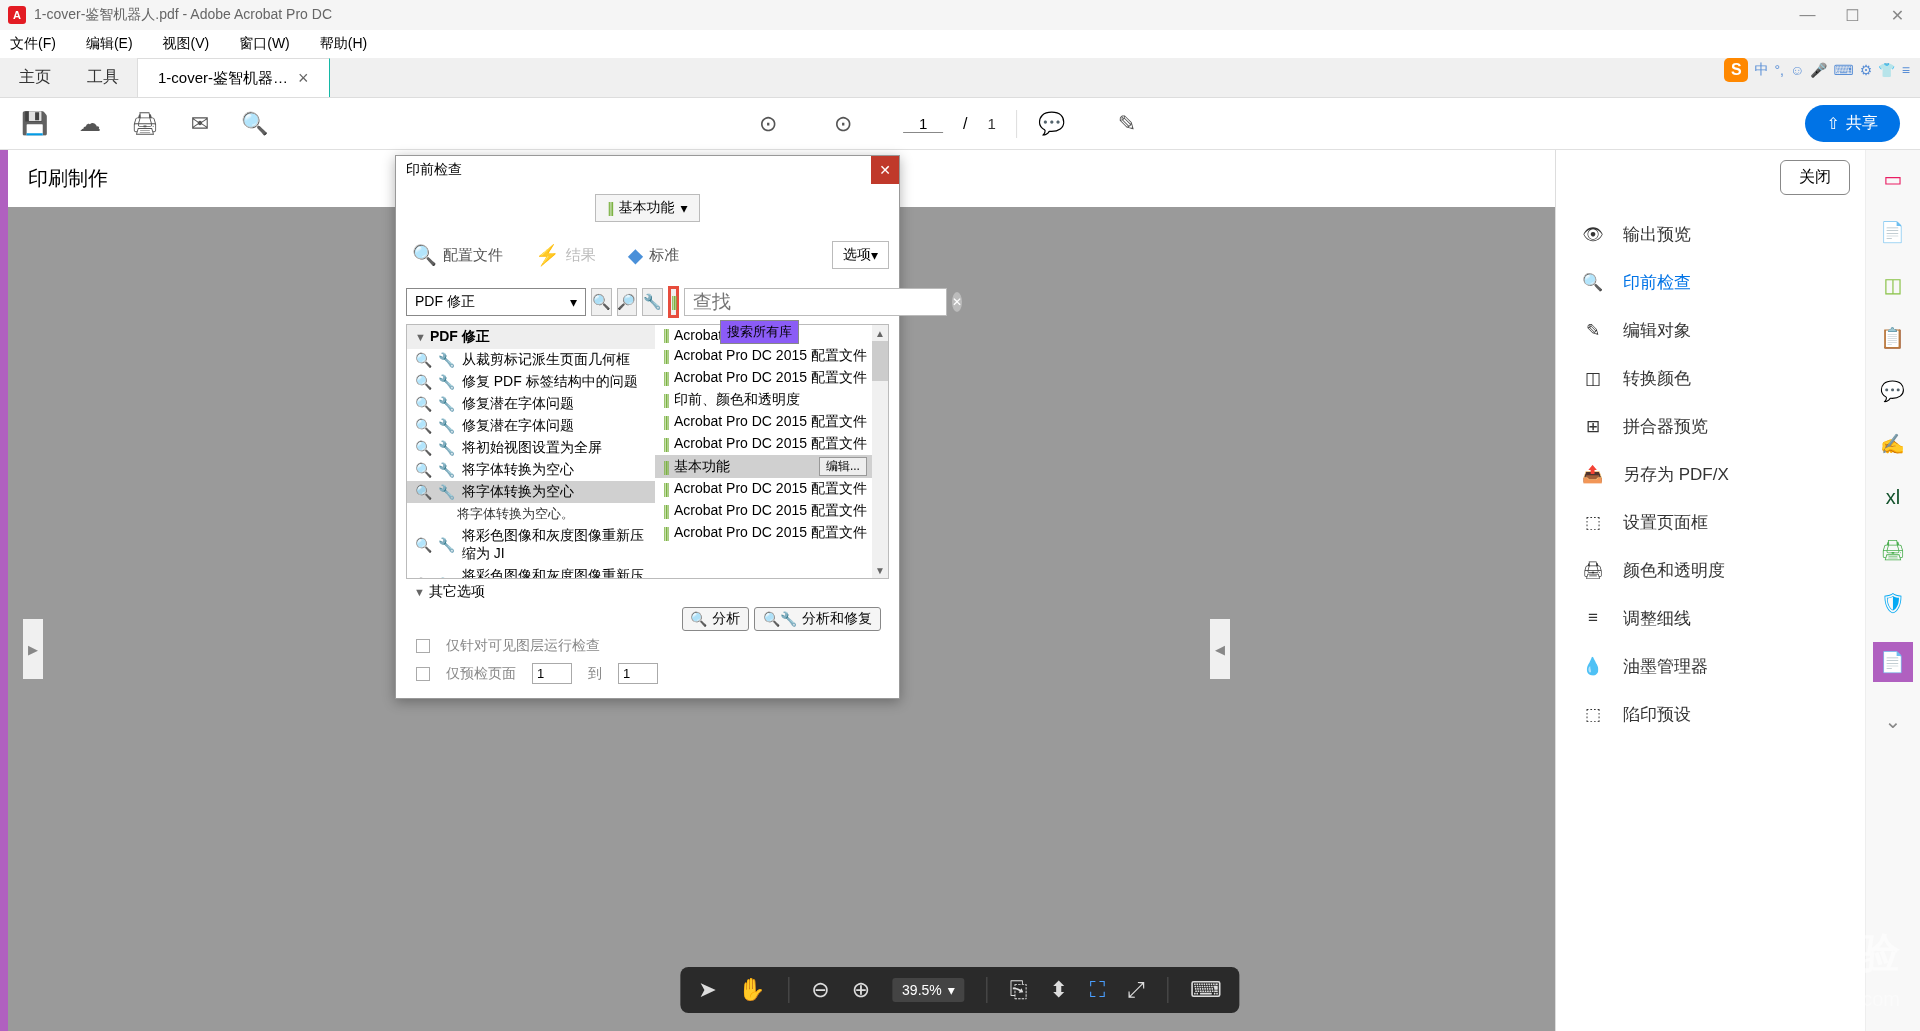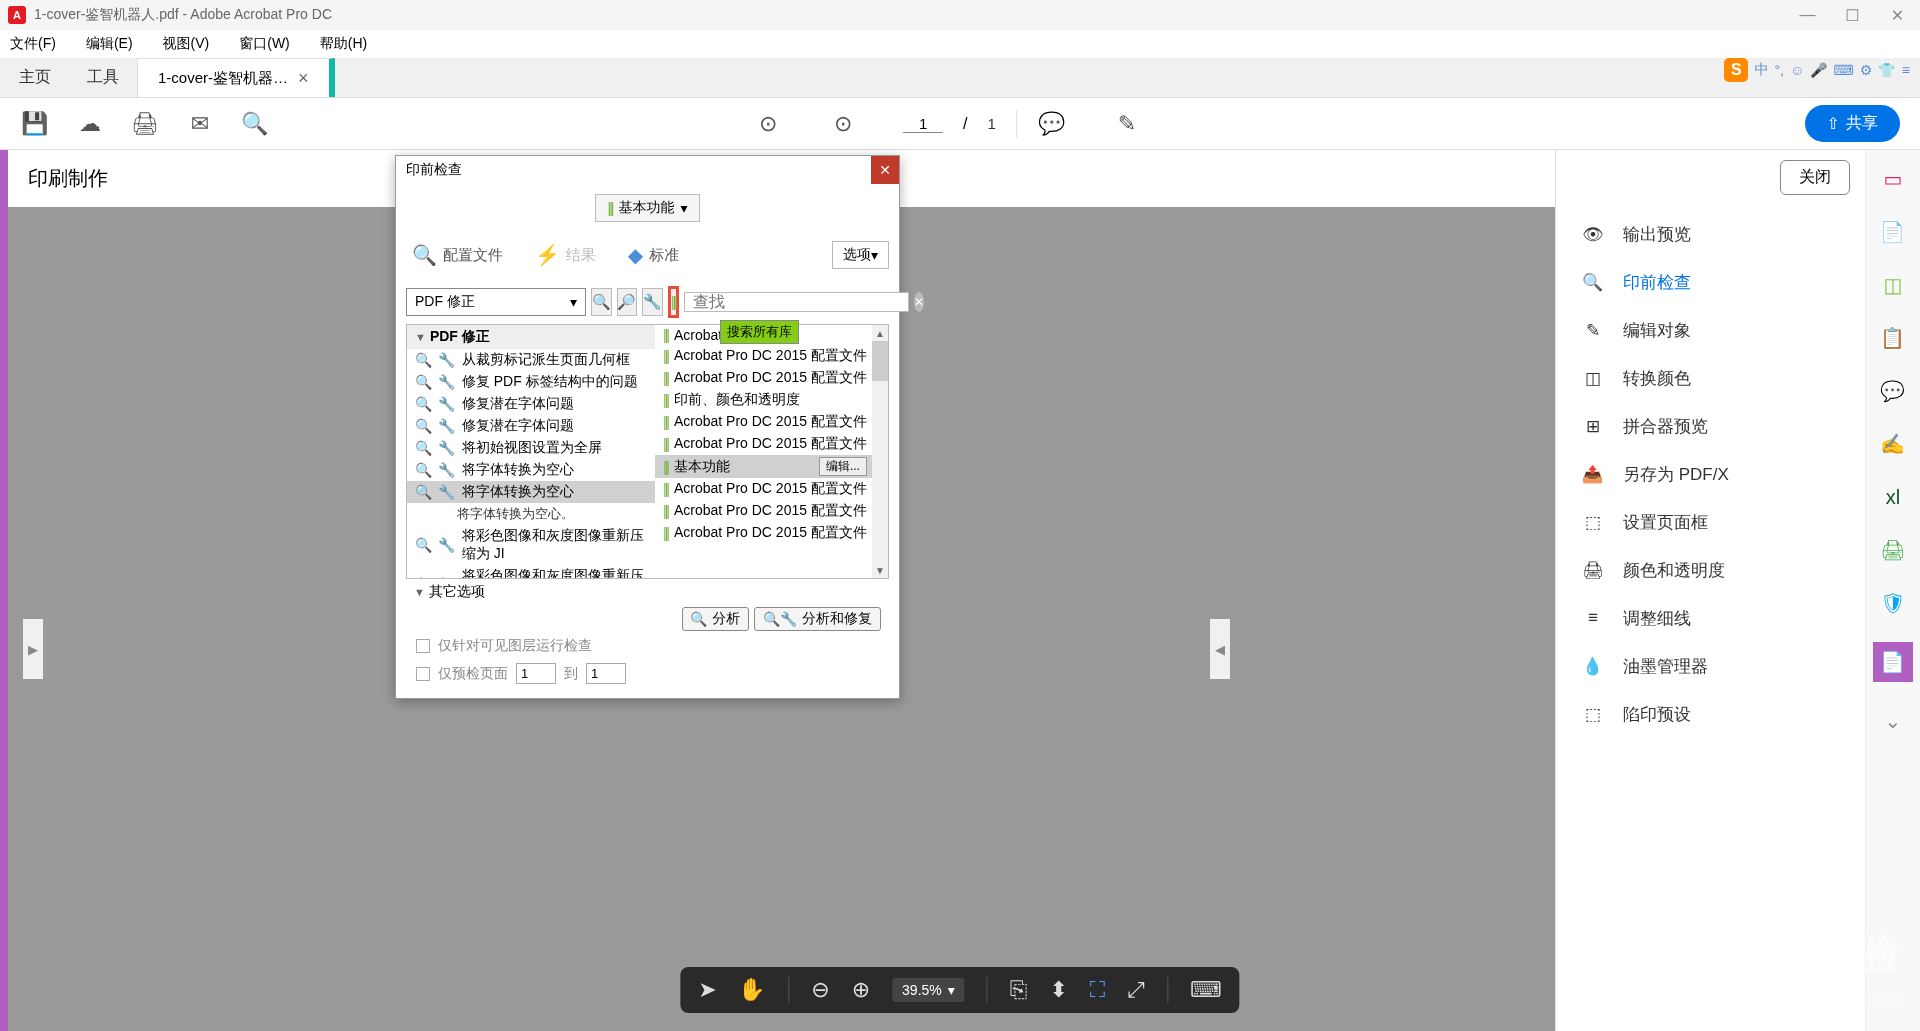--- a/index.html
+++ b/index.html
@@ -11,21 +11,21 @@
 .window-controls { position: absolute; right: 0; top: 0; display: flex; }
 .window-controls > div { width: 45px; height: 30px; display: flex; align-items: center; justify-content: center; color: #888; }
 
 
 .menubar { height: 28px; display: flex; align-items: center; padding: 0 10px; font-size: 14px; gap: 30px; background: #fff; }
 .menubar span { cursor: pointer; }
 
 
 .tabbar { height: 40px; display: flex; align-items: center; background: #f0f0f0; border-bottom: 1px solid #ddd; padding-left: 1px; }
 .tab-main { padding: 0 18px; font-size: 16px; color: #333; height: 100%; display: flex; align-items: center; }
-.tab-doc { background: #fff; height: 100%; display: flex; align-items: center; padding: 0 20px; border-top: 1px solid #ddd; border-left: 1px solid #ddd; border-right: 6px solid #14b8a6; font-size: 15px; gap: 10px; }
+.tab-doc { background: #fff; height: 100%; display: flex; align-items: center; padding: 0 20px; border-top: 1px solid #ddd; border-left: 1px solid #ddd; border-right: 1px solid #14b8a6; font-size: 15px; gap: 10px; }
 .tab-close { color: #666; font-size: 18px; }
 
 
 .ime-bar { position: absolute; right: 10px; top: 58px; display: flex; gap: 6px; align-items: center; }
 .ime-bar .sogou { width: 24px; height: 24px; background: #ff8800; border-radius: 5px; color: #fff; display: flex; align-items: center; justify-content: center; font-weight: bold; font-size: 16px; }
 .ime-bar .ime-icon { color: #5a8fd6; font-size: 14px; }
 
 
 .toolbar { height: 52px; display: flex; align-items: center; padding: 0 20px; border-bottom: 1px solid #e0e0e0; }
 .toolbar .t-icon { width: 30px; height: 30px; margin-right: 25px; display: flex; align-items: center; justify-content: center; color: #555; font-size: 22px; }
@@ -65,45 +65,45 @@
 .mode-tabs { display: flex; align-items: center; gap: 20px; padding: 5px 0; }
 .mode-tab { display: flex; align-items: center; gap: 6px; font-size: 15px; color: #555; padding: 6px; }
 .mode-tab.disabled { color: #bbb; }
 .mode-tab .mt-icon { font-size: 20px; }
 .options-dd { margin-left: auto; border: 1px solid #bbb; padding: 4px 10px; font-size: 14px; display: flex; align-items: center; }
 
 .filter-row { display: flex; align-items: center; gap: 5px; margin-top: 8px; }
 .filter-select { flex: 0 0 180px; border: 1px solid #888; height: 28px; padding: 0 8px; font-size: 14px; display: flex; align-items: center; justify-content: space-between; }
 .tool-btn { width: 28px; height: 28px; border: 1px solid #bbb; display: flex; align-items: center; justify-content: center; font-size: 15px; background: #f0f0f0; }
 .tool-btn.highlighted { border: 3px solid #e74c3c; width: 48px; height: 32px; }
-.search-input { flex: 1; height: 20px; border: 1px solid #bbb; padding: 0 8px; font-size: 16px; }
+.search-input { flex: 1; height: 28px; border: 1px solid #bbb; padding: 0 8px; font-size: 19px; }
 .clear-x { width: 20px; height: 20px; border-radius: 50%; background: #bbb; color: #fff; display: flex; align-items: center; justify-content: center; font-size: 12px; }
 
-.tooltip-box { position: absolute; left: 720px; top: 320px; background: #84cc16; border: 1px solid #888; padding: 2px 6px; font-size: 13px; z-index: 10; }
+.tooltip-box { position: absolute; left: 720px; top: 320px; background: #8b5cf6; border: 1px solid #888; padding: 2px 6px; font-size: 13px; z-index: 10; }
 
 .lists { display: flex; border: 1px solid #bbb; margin-top: 6px; height: 255px; }
 .list-left { width: 248px; overflow: hidden; }
 .list-right { flex: 1; overflow: hidden; position: relative; }
 .list-header { background: #eee; padding: 3px 8px; font-size: 14px; font-weight: bold; display: flex; align-items: center; gap: 4px; }
 .list-header .arrow { font-size: 11px; color: #666; }
 .list-row { display: flex; align-items: center; padding: 2px 8px; font-size: 14px; gap: 6px; }
 .list-row.selected { background: #d0d0d0; }
 .list-row .magnify { color: #5080c0; font-size: 14px; }
 .list-row .wrench { color: #888; font-size: 14px; }
 .list-row .desc { padding-left: 42px; font-size: 13px; color: #333; }
 .edit-btn { background: #eee; border: 1px solid #999; padding: 0 6px; font-size: 12px; margin-left: auto; }
 .scroll-right { position: absolute; right: 0; top: 0; width: 16px; height: 100%; background: #f0f0f0; }
 .scroll-right .thumb { background: #ccc; width: 100%; }
 .scroll-right .sarrow { height: 16px; display: flex; align-items: center; justify-content: center; font-size: 10px; color: #666; }
 
 .other-opts { display: flex; align-items: center; gap: 4px; padding: 4px 8px; font-size: 14px; }
 .analyze-btns { display: flex; justify-content: flex-end; gap: 5px; padding: 2px 8px; }
 .analyze-btn { border: 1px solid #888; background: #f5f5f5; padding: 2px 8px; font-size: 14px; display: flex; align-items: center; gap: 4px; border-radius: 3px; }
 
-.check-row { display: flex; align-items: center; gap: 8px; padding: 4px 10px; font-size: 14px; color: #888; }
+.check-row { display: flex; align-items: center; gap: 16px; padding: 4px 10px; font-size: 14px; color: #888; }
 .check-row .chk { width: 14px; height: 14px; border: 1px solid #aaa; }
 .page-range input { width: 40px; border: 1px solid #aaa; padding: 2px 4px; font-size: 13px; }
 
 
 .float-toolbar { position: absolute; bottom: 18px; left: 50%; transform: translateX(-50%); background: #2a2a2a; border-radius: 8px; display: flex; align-items: center; padding: 10px 18px; gap: 22px; }
 .float-toolbar .ft-icon { color: #ddd; font-size: 22px; }
 .float-toolbar .ft-icon.blue { color: #4a9fff; }
 .float-toolbar .zoom-val { background: #444; color: #fff; padding: 4px 10px; font-size: 14px; border-radius: 3px; display: flex; align-items: center; gap: 6px; }
 .float-toolbar .ft-sep { width: 1px; height: 26px; background: #555; }
 

